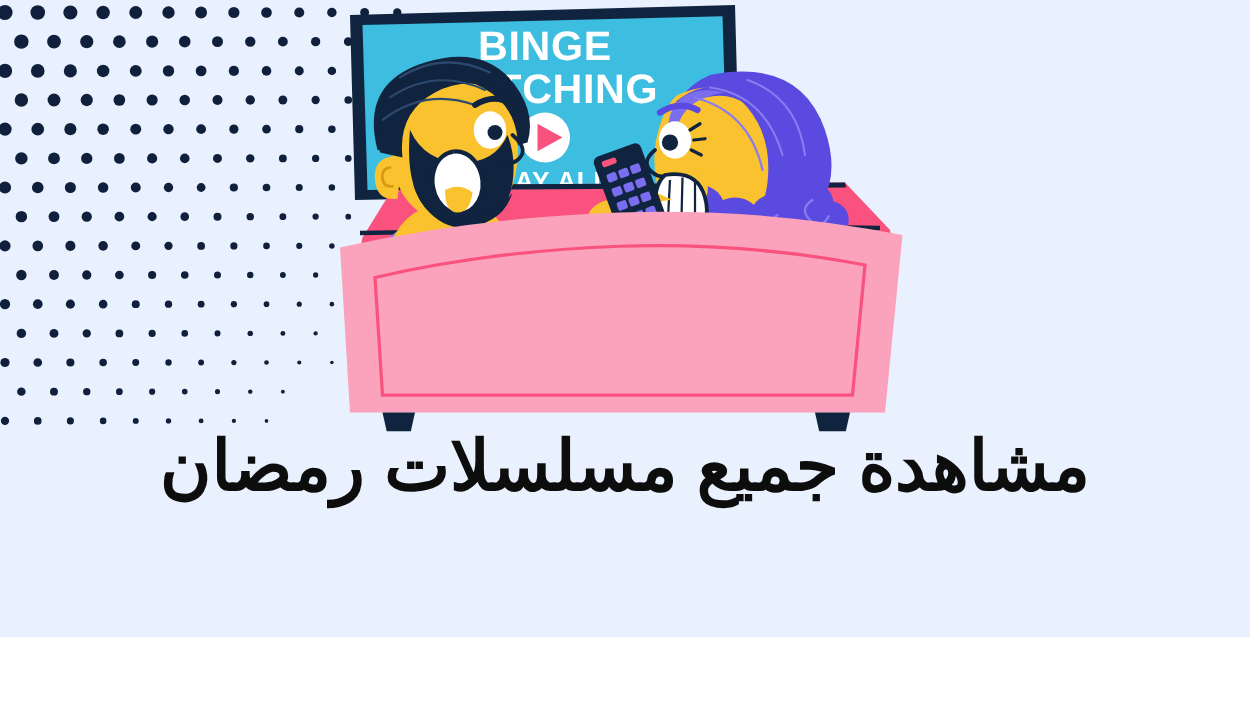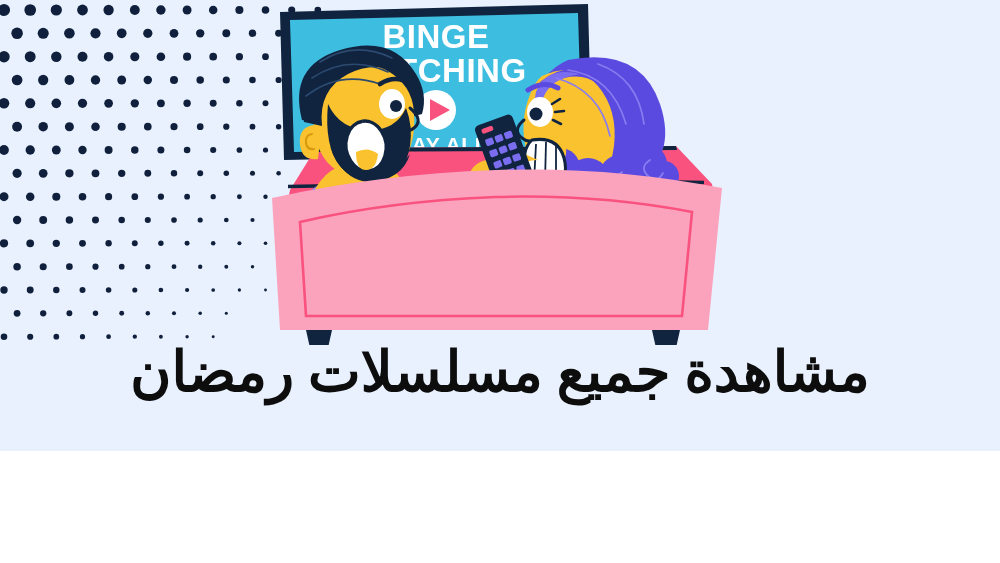--- a/index.html
+++ b/index.html
@@ -4,21 +4,21 @@
 <title>Binge Watching Ramadan</title>
 <style>
   html, body {
     margin: 0;
     padding: 0;
     background: #ffffff;
   }
   #stage {
     position: relative;
     width: 1000px;
-    height: 451px;
+    height: 510px;
     overflow: hidden;
     background: #e8f1fd;
     font-family: "Liberation Sans", "DejaVu Sans", sans-serif;
   }
 
   
   #dot-pattern {
     position: absolute;
     left: 0;
     top: 0;
@@ -42,21 +42,21 @@
     left: 0;
     top: 336px;
     width: 1000px;
     text-align: center;
     direction: rtl;
     color: #0d0d0d;
     font-weight: 700;
     font-size: 56px;
     line-height: 1.32;
     letter-spacing: 0px;
-    font-family: Liberation Serif, serif;
+    font-family: Liberation Sans, sans-serif;
   }
   #headline .hl-line {
     display: block;
     white-space: nowrap;
   }
 
   
   .tv-label {
     font-family: "Liberation Sans", "DejaVu Sans", sans-serif;
     font-weight: 700;

